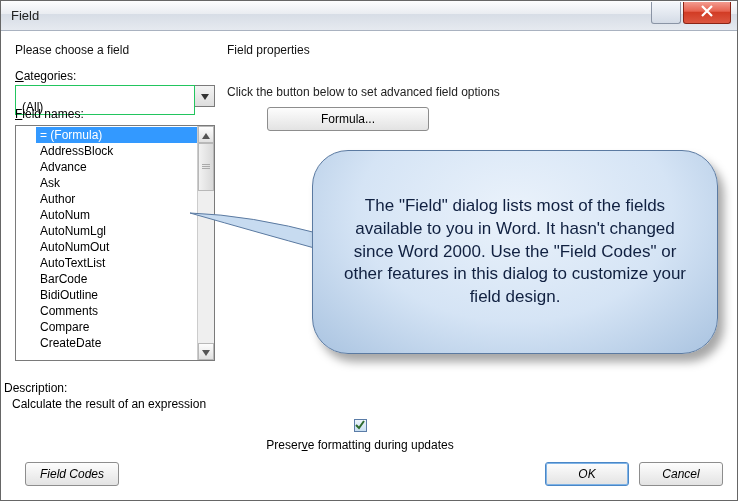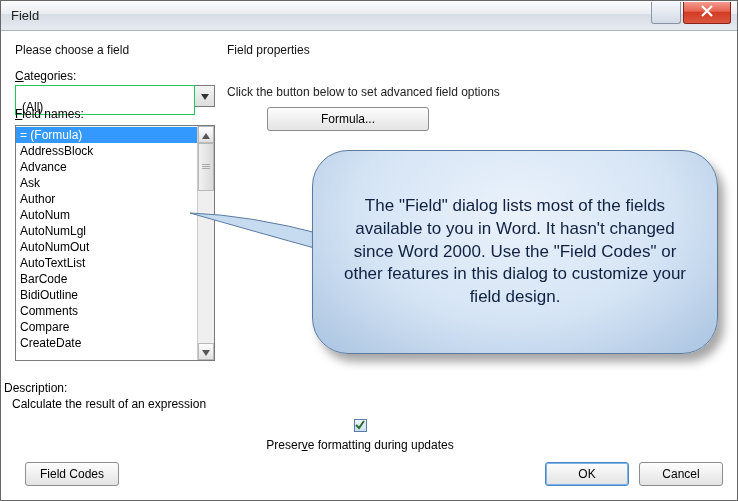--- a/index.html
+++ b/index.html
@@ -98,20 +98,21 @@
     align-items: center;
     justify-content: center;
   }
   .combo-btn svg { width: 8px; height: 6px; }
   .listbox {
     border: 1px solid #7a7a7a;
     height: 236px;
     margin-top: 2px;
     display: flex;
     background: #fff;
+    padding-left: 20px;
   }
   .list-items {
     flex: 1;
     overflow: hidden;
     padding: 1px 0;
   }
   .list-items div {
     padding: 0 4px;
     line-height: 16px;
     font-size: 12px;
@@ -187,20 +188,21 @@
   .chk {
     width: 13px; height: 13px; border: 1px solid #5a7ca7;
     background: linear-gradient(to bottom,#eef5fb,#c9dff2);
     display: flex; align-items: center; justify-content: center;
   }
   .chk svg { width: 10px; height: 10px; }
   .footer {
     display: flex;
     padding: 10px 14px 14px;
     align-items: center;
+    font-style: italic;
   }
   .footer .spacer { flex: 1; }
   .footer .btn { margin-left: 10px; }
   .ok-btn {
     border-color: #4a87c7;
     box-shadow: 0 0 0 1px #7fb3e6 inset;
   }
   
   .callout {
     position: absolute;

